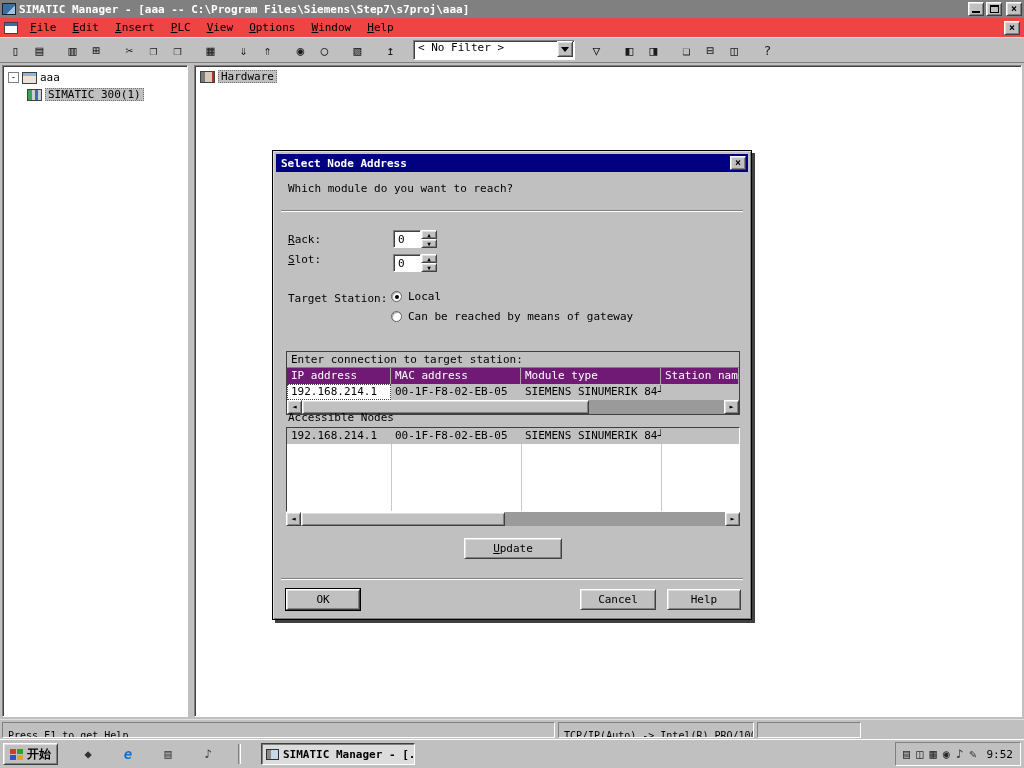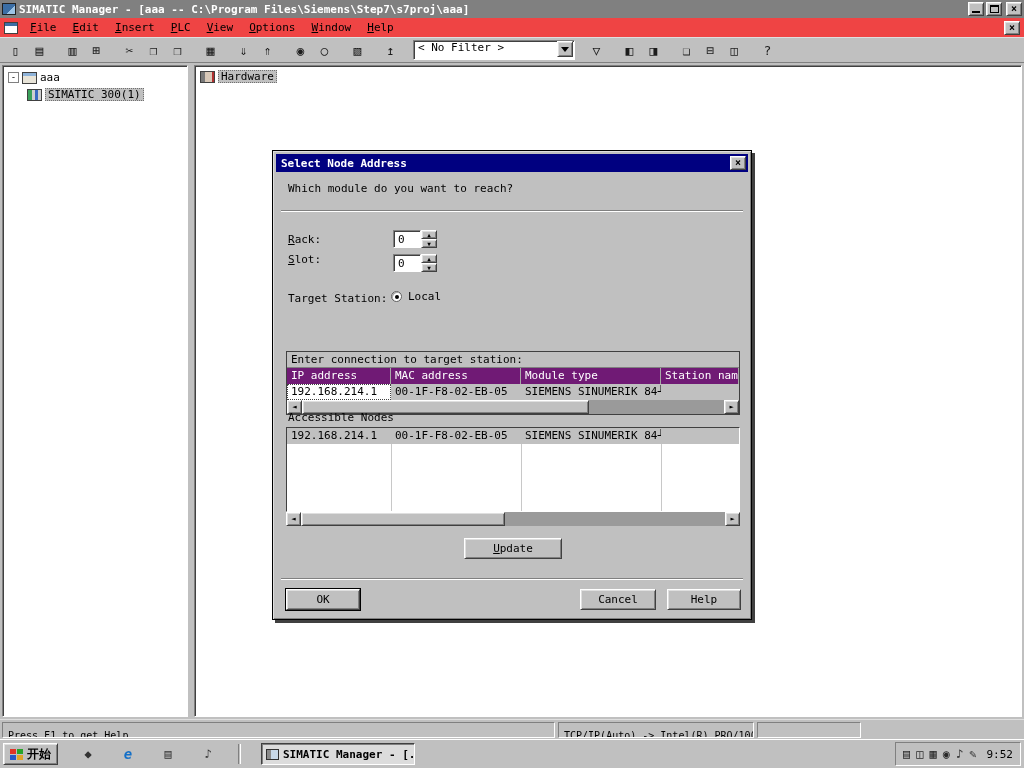--- a/index.html
+++ b/index.html
@@ -209,20 +209,24 @@
   <span class="spinner" style="top:103px">
     <button class="spin-btn raised">▲</button>
     <button class="spin-btn raised">▼</button>
   </span>
 
   <span class="flabel" style="top:141px">Target Station:</span>
   <span class="radio-line" style="top:139px">
     <span class="radio checked"></span>
     <span>Local</span>
   </span>
+  <span class="radio-line" style="top:159px">
+    <span class="radio"></span>
+    <span>Can be reached by means of gateway</span>
+  </span>
 
   <div class="conn-table">
     <div class="ct-caption">Enter connection to target station:</div>
     <div class="ct-header">
       <span class="cell c1">IP address</span>
       <span class="cell c2">MAC address</span>
       <span class="cell c3">Module type</span>
       <span class="cell c4">Station name</span>
     </div>
     <div class="ct-row">

